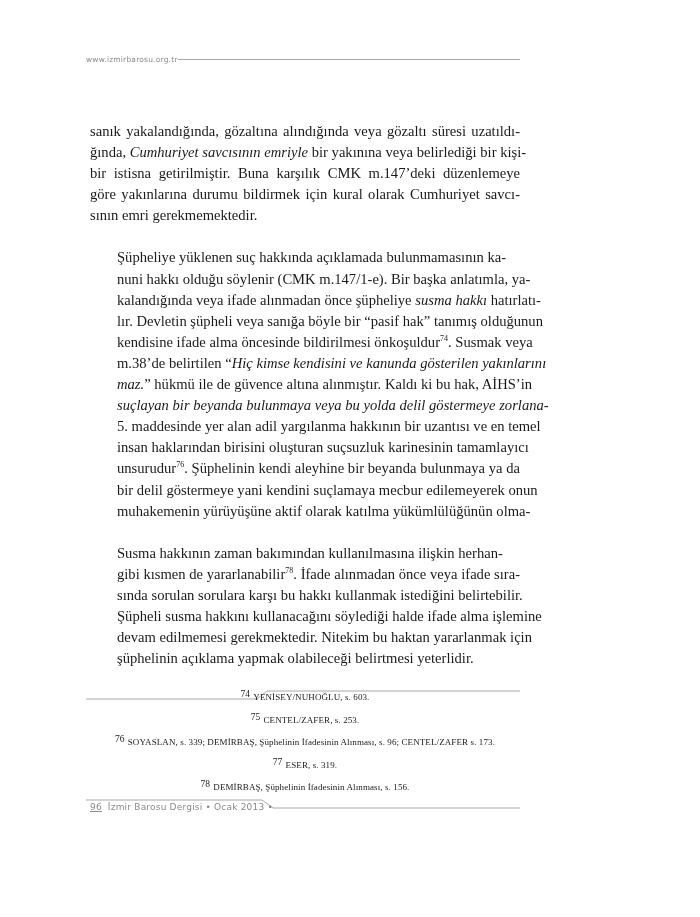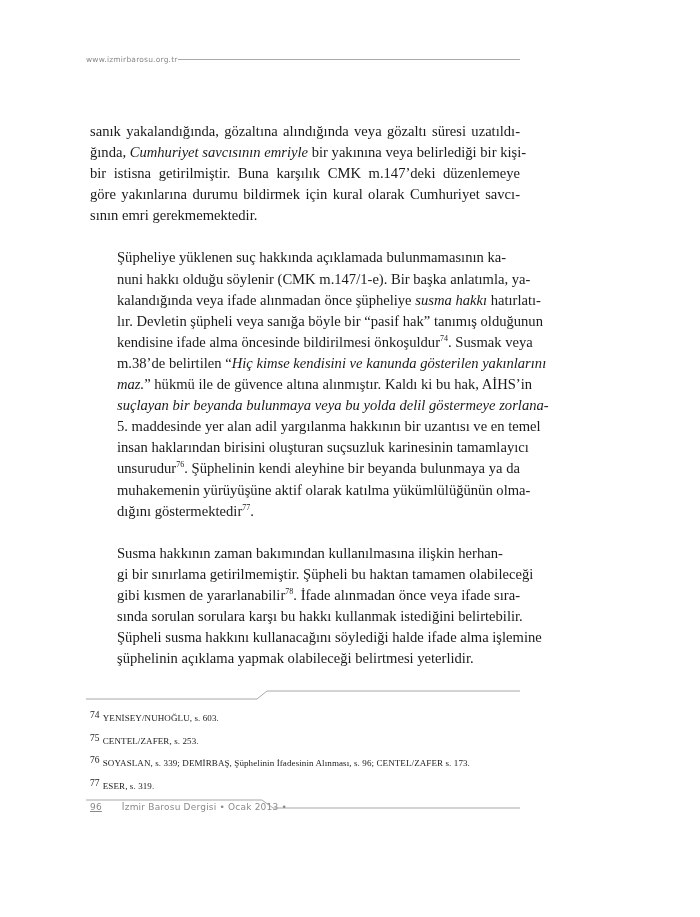--- a/index.html
+++ b/index.html
@@ -25,33 +25,33 @@
     .body-text p { margin: 0; }
     .body-text p + p { margin-top: 21px; }
     .body-text p.indent { text-indent: 27px; }
     .body-text sup { font-size: 8px; line-height: 0; vertical-align: super; }
     .body-text .line { display: block; text-align: justify; text-align-last: justify; white-space: nowrap; }
     .body-text .line.last { text-align-last: left; }
 
     .rule-svg { position: absolute; left: 0; top: 0; pointer-events: none; }
 
     .footnotes {
-      position: absolute; left: 90px; top: 706px; width: 430px;
-      font-size: 9px; line-height: 19.6px; color: #1a1a1a;
+      position: absolute; left: 90px; top: 685px; width: 430px;
+      font-size: 9px; line-height: 19.6px; color: #1a1a1a; text-align: center;
     }
     .fn { white-space: nowrap; }
     .fn-num { font-size: 9.5px; vertical-align: 3px; margin-right: 1px; }
     .fn .sc { letter-spacing: 0.1px; }
 
     .footer {
       position: absolute; left: 90px; top: 802px;
       font-family: "DejaVu Sans", "Liberation Sans", sans-serif; font-size: 9px;
       color: #8a8a8a; white-space: nowrap; letter-spacing: 0.2px;
     }
-    .footer .page-no { margin-right: 20px; text-decoration: underline; }
+    .footer .page-no { margin-right: 6px; text-decoration: underline; }
   </style>
 </head>
 <body>
 
 <div class="header">
   <span class="header-url">www.izmirbarosu.org.tr</span>
   <span class="header-rule"></span>
 </div>
 
 <div class="body-text">
@@ -68,41 +68,42 @@
     <span class="line">nuni hakkı olduğu söylenir (CMK m.147/1-e). Bir başka anlatımla, ya-</span>
     <span class="line"><span>kalandığında veya ifade alınmadan önce şüpheliye </span><i>susma hakkı</i><span> hatırlatı-</span></span>
     <span class="line">lır. Devletin şüpheli veya sanığa böyle bir “pasif hak” tanımış olduğunun</span>
     <span class="line"><span>kendisine ifade alma öncesinde bildirilmesi önkoşuldur</span><sup>74</sup><span>. Susmak veya</span></span>
     <span class="line"><span>m.38’de belirtilen “</span><i>Hiç kimse kendisini ve kanunda gösterilen yakınlarını</i></span>
     <span class="line"><i>maz.</i><span>” hükmü ile de güvence altına alınmıştır. Kaldı ki bu hak, AİHS’in</span></span>
     <span class="line"><i>suçlayan bir beyanda bulunmaya veya bu yolda delil göstermeye zorlana-</i></span>
     <span class="line">5. maddesinde yer alan adil yargılanma hakkının bir uzantısı ve en temel</span>
     <span class="line">insan haklarından birisini oluşturan suçsuzluk karinesinin tamamlayıcı</span>
     <span class="line"><span>unsurudur</span><sup>76</sup><span>. Şüphelinin kendi aleyhine bir beyanda bulunmaya ya da</span></span>
+    <span class="line">bir delil göstermeye yani kendini suçlamaya mecbur edilemeyerek onun</span>
     <span class="line">muhakemenin yürüyüşüne aktif olarak katılma yükümlülüğünün olma-</span>
-    <span class="line last"><span>dığını göstermektedir</span><sup>77</sup><span>.</span></span>
   </p>
 
   <p class="indent">
     <span class="line" style="display:inline">Susma hakkının zaman bakımından kullanılmasına ilişkin herhan-</span>
-    <span class="line">gi bir sınırlama getirilmemiştir. Şüpheli bu haktan tamamen olabileceği</span>
     <span class="line"><span>gibi kısmen de yararlanabilir</span><sup>78</sup><span>. İfade alınmadan önce veya ifade sıra-</span></span>
     <span class="line">sında sorulan sorulara karşı bu hakkı kullanmak istediğini belirtebilir.</span>
     <span class="line">Şüpheli susma hakkını kullanacağını söylediği halde ifade alma işlemine</span>
+    <span class="line">devam edilmemesi gerekmektedir. Nitekim bu haktan yararlanmak için</span>
     <span class="line last">şüphelinin açıklama yapmak olabileceği belirtmesi yeterlidir.</span>
   </p>
 </div>
 
 <svg class="rule-svg" width="700" height="917">
   <polyline points="86,699 257,699 267,691 520,691" fill="none" stroke="#a8a8a8" stroke-width="1"></polyline>
   <polyline points="86,800 262,800 273,808 520,808" fill="none" stroke="#a8a8a8" stroke-width="1"></polyline>
 </svg>
 
 <div class="footnotes">
   <div class="fn"><span class="fn-num">74</span> <span class="sc">YENİSEY/NUHOĞLU, s. 603.</span></div>
   <div class="fn"><span class="fn-num">75</span> <span class="sc">CENTEL/ZAFER, s. 253.</span></div>
   <div class="fn"><span class="fn-num">76</span> <span class="sc">SOYASLAN, s. 339; DEMİRBAŞ, Şüphelinin İfadesinin Alınması, s. 96; CENTEL/ZAFER s. 173.</span></div>
   <div class="fn"><span class="fn-num">77</span> <span class="sc">ESER, s. 319.</span></div>
+  <div class="fn"><span class="fn-num">78</span> <span class="sc">DEMİRBAŞ, Şüphelinin İfadesinin Alınması, s. 156.</span></div>
 </div>
 
 <div class="footer">
   <span class="page-no">96</span><span>İzmir Barosu Dergisi • Ocak 2013 •</span>
 </div>
 
 </body></html>

